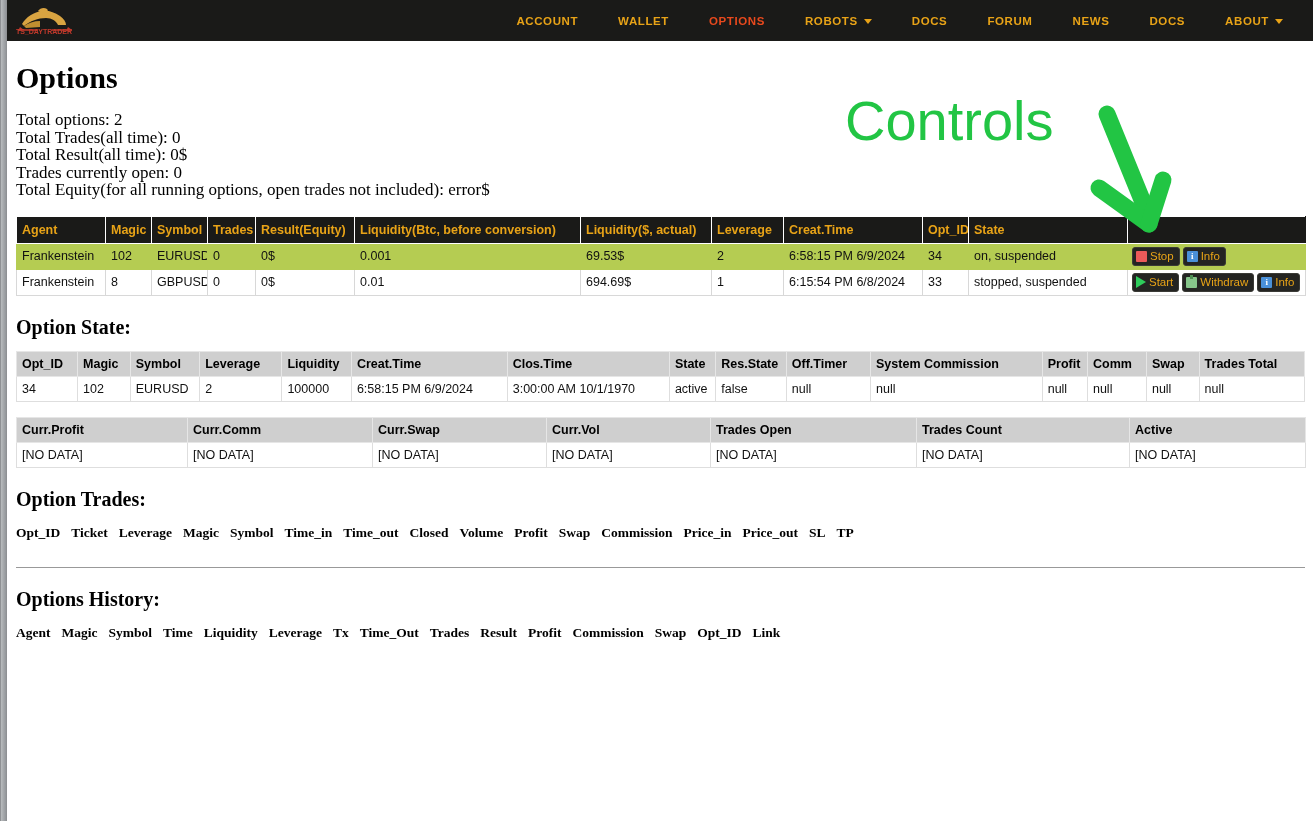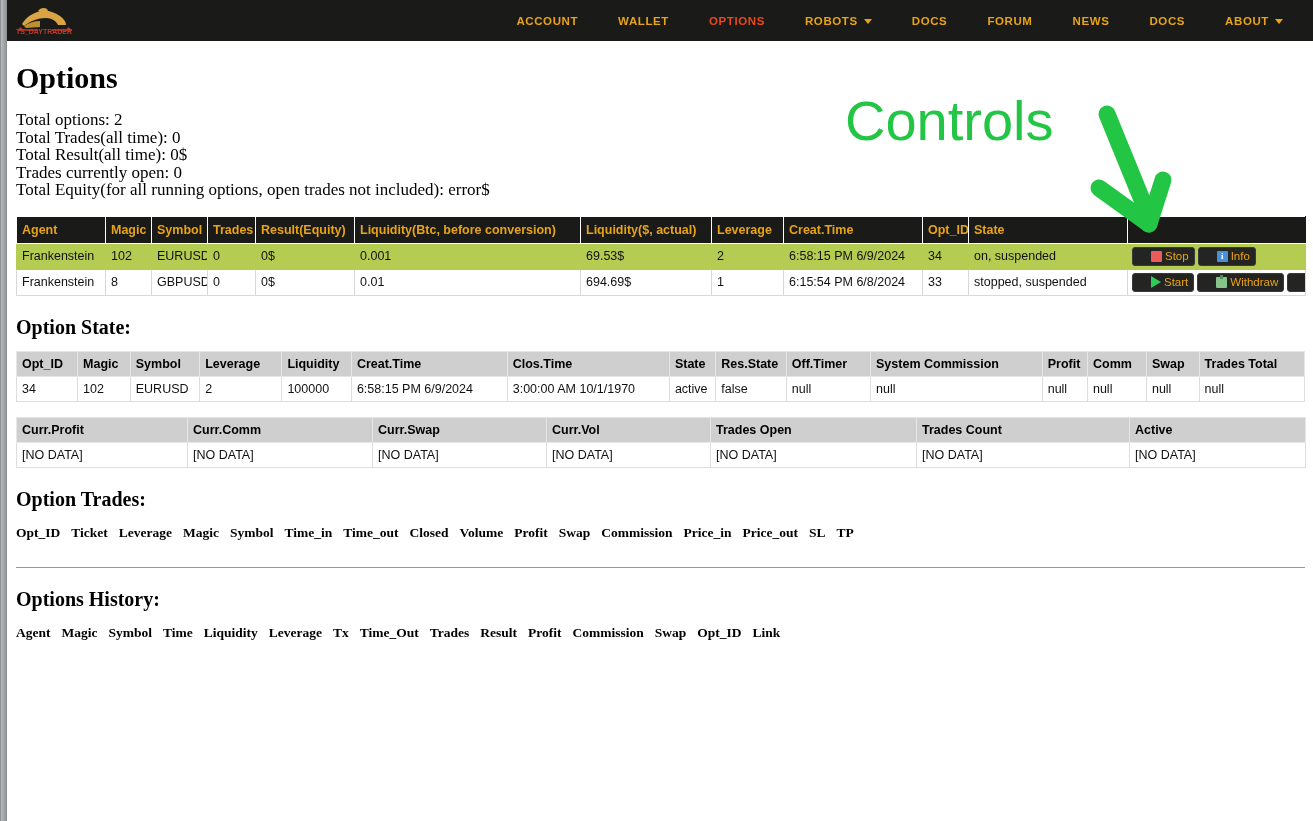--- a/index.html
+++ b/index.html
@@ -142,21 +142,21 @@
   .act-btn {
     display: inline-flex;
     align-items: center;
     gap: 3px;
     background: #242422;
     color: #e8a317;
     font-family: "Liberation Sans", sans-serif;
     font-size: 11.5px;
     border: 1px solid #3a3a36;
     border-radius: 3px;
-    padding: 2px 5px 2px 18px;
+    padding: 2px 5px 2px 3px;
     cursor: pointer;
     line-height: 13px;
     white-space: nowrap;
   }
   .ico {
     width: 11px; height: 11px;
     display: inline-block;
     border-radius: 1px;
     flex: none;
     position: relative;

